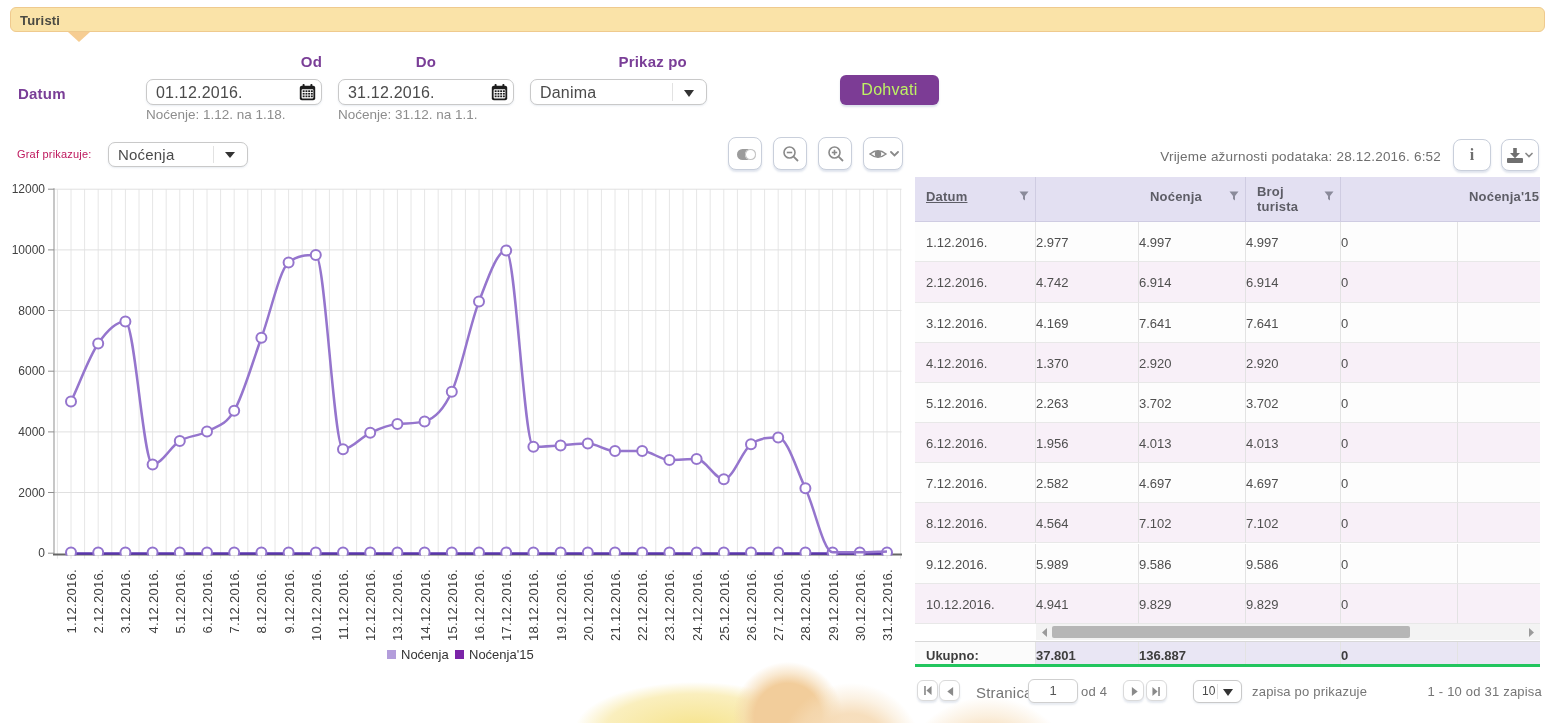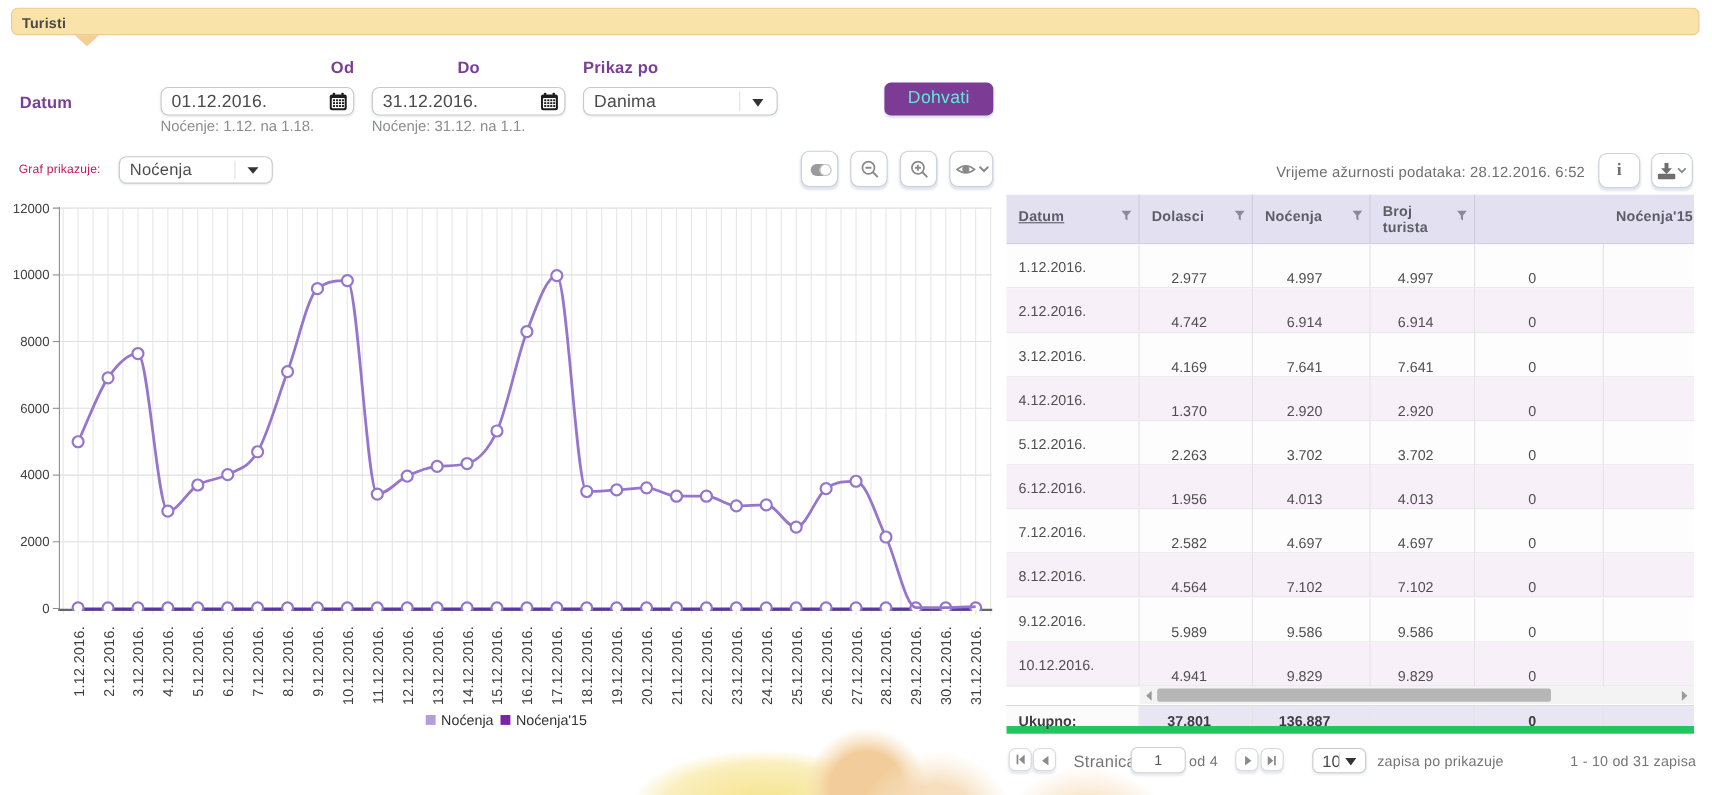--- a/index.html
+++ b/index.html
@@ -20,52 +20,52 @@
 .tri{left:68px;top:32px;width:0;height:0;border-left:11px solid transparent;border-right:11px solid transparent;border-top:10px solid #f6cd92}
 .plabel{color:#7a3e97;font-weight:bold;font-size:15px;letter-spacing:.2px}
 .ghint{color:#8d8d8d;font-size:13.5px}
 .input{background:#fff;border:1px solid #c9c9c9;border-radius:7px;height:26px;
  box-shadow:0 1px 2px rgba(190,200,215,.35)}
 .input .txt{position:absolute;left:9px;top:4px;font-size:16px;color:#4b4b4b;letter-spacing:.2px}
 .cal{position:absolute;right:5px;top:4px;width:17px;height:17px}
 .dd .sep{position:absolute;right:33px;top:3px;bottom:3px;width:1px;background:#e2e2e2}
 .dd .arr{position:absolute;right:12px;top:10px;width:0;height:0;border-left:5.5px solid transparent;border-right:5.5px solid transparent;border-top:7px solid #333}
 .btn{position:absolute;background:#fff;border:1px solid #c9cfdb;border-radius:8px;box-shadow:0 2px 2px rgba(185,196,216,.45)}
-.purplebtn{left:804px;top:75px;width:99px;height:30px;background:#7c3c95;border-radius:6px;color:#5eead4;
+.purplebtn{left:840px;top:75px;width:99px;height:30px;background:#7c3c95;border-radius:6px;color:#bef264;
  font-size:16px;text-align:center;line-height:29px;letter-spacing:.3px;box-shadow:0 2px 2px rgba(185,196,216,.5)}
 
 .tr{position:absolute;left:915px;width:625px;height:40.2px}
 .tr.odd{background:#fdfdfd}
 .tr.even{background:#f8f0f8}
 .td{position:absolute;top:0;height:100%;border-right:1px solid #e3e3e3;border-bottom:1px solid #e8e8e8;font-size:13px;color:#4f4f4f}
 .td.c0{left:0;width:121px;padding:13px 0 0 11px}
 .td.c1{left:121px;width:103px}
 .td.c2{left:224px;width:107px}
 .td.c3{left:331px;width:95px}
 .td.c4{left:426px;width:117px}
 .td.c5{left:543px;width:82px;border-right:none}
-.num{text-align:center;padding:23px 12px 0 0}
+.num{text-align:left;padding:13px 12px 0 0}
 .hcell{position:absolute;top:0;height:100%;border-right:1px solid #cfcce2;font-size:13px;font-weight:bold;color:#5d5d66;padding:12px 0 0 11px;letter-spacing:.2px}
 .pgbtn{position:absolute;width:21px;height:21px;background:#fff;border:1px solid #dadada;border-radius:6px;box-shadow:0 2px 2px rgba(195,205,220,.45)}
 .pgtxt{position:absolute;font-size:13px;color:#757575;letter-spacing:.2px;white-space:nowrap}
 </style></head>
 <body>
 <div class="abs blob1"></div>
 <div class="abs blob2"></div>
 <div class="abs blob3"></div>
 <div class="abs blob4"></div>
 <div class="abs topbar">
     <span>Turisti</span>
   </div>
 <div class="abs tri"></div>
 
 <div class="abs plabel" style="left:18px;top:85px">Datum</div>
 <div class="abs plabel" style="left:146px;top:53px;width:176px;text-align:right">Od</div>
 <div class="abs plabel" style="left:338px;top:53px;width:176px;text-align:center">Do</div>
-<div class="abs plabel" style="left:530px;top:53px;width:177px;text-align:left">Prikaz po</div>
+<div class="abs plabel" style="left:510px;top:53px;width:177px;text-align:right">Prikaz po</div>
 
 <div class="abs input" style="left:146px;top:79px;width:176px">
     <span class="txt">01.12.2016.</span>
 <svg class="cal" viewBox="0 0 17 17">
       <rect x="0.8" y="1.8" width="15.4" height="14.4" rx="2" fill="#1d1d1d"></rect>
       <rect x="2.6" y="5.2" width="11.8" height="9.2" rx="0.8" fill="#fff"></rect>
       <g fill="#1d1d1d">
         <rect x="3.7" y="6.3" width="1.9" height="1.7"></rect>
         <rect x="6.5" y="6.3" width="1.9" height="1.7"></rect>
         <rect x="9.2" y="6.3" width="1.9" height="1.7"></rect>
@@ -355,23 +355,20 @@
   <path d="M6.2 0 H9.8 V5 H13 L8 10.2 L3 5 H6.2 Z" fill="#6f6f6f"></path>
   <rect x="0" y="10" width="16" height="5" rx="1" fill="#6f6f6f"></rect>
   <path d="M19 5.5 L22 8.5 L25 5.5" fill="none" stroke="#8a8a8a" stroke-width="1.7" stroke-linecap="round"></path>
  </svg>
 </div>
 
 <div class="abs" style="left:915px;top:176.5px;width:625px;height:45.8px;background:#e3e0f2;border-bottom:1px solid #cfcce2">
  <div class="hcell" style="left:0;width:121px"><span style="text-decoration:underline">Datum</span><svg width="10" height="10" viewBox="0 0 10 10" style="position:absolute;right:6px;top:14px">
         <path d="M0.5 0.5 H9.5 L6 5 V9.5 L4 8 V5 Z" fill="#8a8a9a"></path>
       </svg></div>
- <div class="hcell" style="left:121px;width:103px">Dolasci<svg width="10" height="10" viewBox="0 0 10 10" style="position:absolute;right:6px;top:14px">
-        <path d="M0.5 0.5 H9.5 L6 5 V9.5 L4 8 V5 Z" fill="#8a8a9a"></path>
-      </svg></div>
  <div class="hcell" style="left:224px;width:107px">Noćenja<svg width="10" height="10" viewBox="0 0 10 10" style="position:absolute;right:6px;top:14px">
         <path d="M0.5 0.5 H9.5 L6 5 V9.5 L4 8 V5 Z" fill="#8a8a9a"></path>
       </svg></div>
  <div class="hcell" style="left:331px;width:95px;line-height:15px;padding-top:7px">Broj<br>turista<svg width="10" height="10" viewBox="0 0 10 10" style="position:absolute;right:6px;top:14px">
         <path d="M0.5 0.5 H9.5 L6 5 V9.5 L4 8 V5 Z" fill="#8a8a9a"></path>
       </svg></div>
  <div class="hcell" style="left:543px;width:82px;border-right:none">Noćenja'15</div>
 </div>
 
 <div class="tr odd" style="top:222.3px">
@@ -458,21 +455,21 @@
 <div class="abs" style="left:1036px;top:624px;width:504px;height:16px;background:#f3f3f3">
  <svg width="7" height="9" viewBox="0 0 7 9" style="position:absolute;left:5px;top:4px">
       <path d="M6 0 L1 4.5 L6 9 Z" fill="#9a9a9a"></path>
     </svg>
  <span style="position:absolute;left:16px;top:2px;width:358px;height:12px;background:#b6b6b6;border-radius:2px"></span>
  <svg width="7" height="9" viewBox="0 0 7 9" style="position:absolute;right:5px;top:4px">
       <path d="M1 0 L6 4.5 L1 9 Z" fill="#9a9a9a"></path>
     </svg>
 </div>
 
-<div class="abs" style="left:915px;top:641px;width:625px;height:26px;background:#fbfbfd;border-top:1px solid #d8d8d8;border-bottom:7px solid #22c55e">
+<div class="abs" style="left:915px;top:641px;width:625px;height:26px;background:#fbfbfd;border-top:1px solid #d8d8d8;border-bottom:3px solid #22c55e">
  <div class="td c0" style="font-weight:bold;color:#3e3e3e;padding-top:6px;border-bottom:none;background:#fbfbfb">Ukupno:</div>
  <div class="td c1 num" style="font-weight:bold;color:#3e3e3e;padding-top:6px;border-bottom:none;background:#e9e6f4">37.801</div>
  <div class="td c2 num" style="font-weight:bold;color:#3e3e3e;padding-top:6px;border-bottom:none;background:#e9e6f4">136.887</div>
  <div class="td c3 num" style="padding-top:6px;border-bottom:none;background:#e9e6f4"></div>
  <div class="td c4 num" style="font-weight:bold;color:#3e3e3e;padding-top:6px;border-bottom:none;background:#e9e6f4">0</div>
  <div class="td c5 num" style="padding-top:6px;border-bottom:none;background:#e9e6f4"></div>
 </div>
 
 <div class="pgbtn" style="left:917px;top:680px">
     <svg width="9" height="9" viewBox="0 0 10 10" style="position:absolute;left:5px;top:5px">
@@ -493,18 +490,18 @@
       <path d="M0.5 0 L7 5 L0.5 10 Z" fill="#8a8a8a"></path>
     </svg>
   </div>
 <div class="pgbtn" style="left:1146px;top:680px">
     <svg width="9" height="9" viewBox="0 0 10 10" style="position:absolute;left:5px;top:6px">
       <path d="M0.5 0 L6.2 5 L0.5 10 Z" fill="#8a8a8a"></path>
       <path d="M7.8 0 V10" stroke="#8a8a8a" stroke-width="1.8"></path>
     </svg>
   </div>
 <div class="abs input dd" style="left:1193px;top:680px;width:49px;height:23px;border-radius:6px">
-    <span class="txt" style="font-size:15px;top:3px;left:8px">10</span>
+    <span class="txt" style="font-size:12px;top:3px;left:8px">10</span>
     <span class="sep" style="right:23px"></span>
     <span class="arr" style="right:8px;top:8px;border-left-width:5px;border-right-width:5px;border-top-width:7px;border-top-color:#333"></span>
   </div>
 <div class="pgtxt" style="left:1252px;top:684px">zapisa po prikazuje</div>
 <div class="pgtxt" style="right:14px;top:684px">1 - 10 od 31 zapisa</div>
 
 </body></html>

